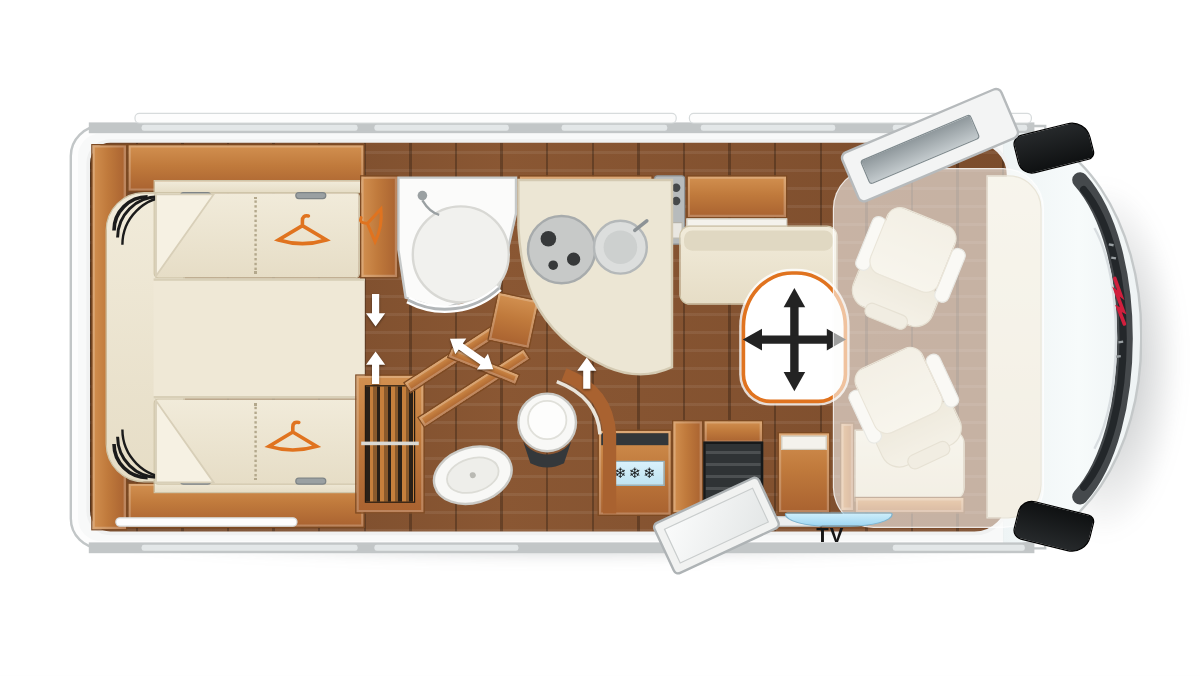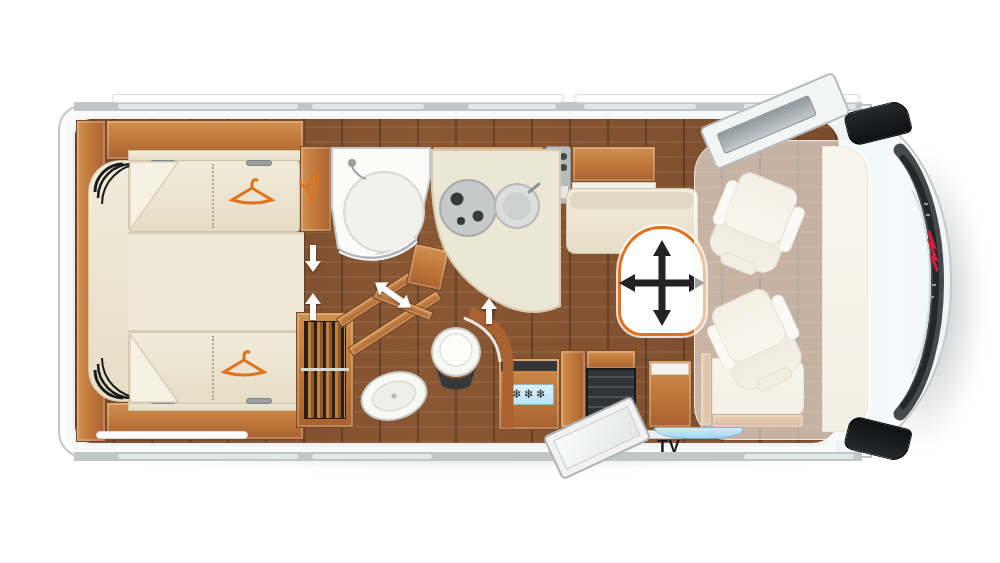--- a/index.html
+++ b/index.html
@@ -254,15 +254,15 @@
   <div class="abs" style="left:846px;top:106px;width:64px;height:34px;background:linear-gradient(180deg,#26292b,#0f1112);border:1px solid #000;border-radius:8px 16px 6px 12px;transform:rotate(-14deg);z-index:9;"></div>
   <div class="abs" style="left:846px;top:422px;width:64px;height:34px;background:linear-gradient(0deg,#26292b,#0f1112);border:1px solid #000;border-radius:12px 6px 16px 8px;transform:rotate(14deg);z-index:9;"></div>
 
   <div class="abs" style="left:702px;top:98px;width:146px;height:46px;background:#f3f4f4;border:2px solid #b6babc;border-radius:6px;transform:rotate(-23deg);z-index:10;">
     <div style="position:absolute;left:12px;top:10px;width:98px;height:20px;background:linear-gradient(180deg,#8f989c,#c3cacd);border:1px solid #7f8a8e;border-radius:3px;"></div>
   </div>
   <div class="abs" style="left:548px;top:414px;width:98px;height:48px;background:#f1f2f1;border:2px solid #aeb3b5;border-radius:5px;transform:rotate(-25deg);z-index:10;">
     <div style="position:absolute;left:6px;top:6px;right:6px;bottom:6px;border:1px solid #c9cdcd;background:linear-gradient(135deg,#fafbfb,#e4e7e7);"></div>
   </div>
 
-  <div class="abs tv-label" style="left:644px;top:437px;width:50px;z-index:11;text-align:center;">TV</div>
+  <div class="abs tv-label" style="left:667px;top:437px;width:50px;z-index:11;text-align:center;">TV</div>
 
 </div>
 
 </body></html>

